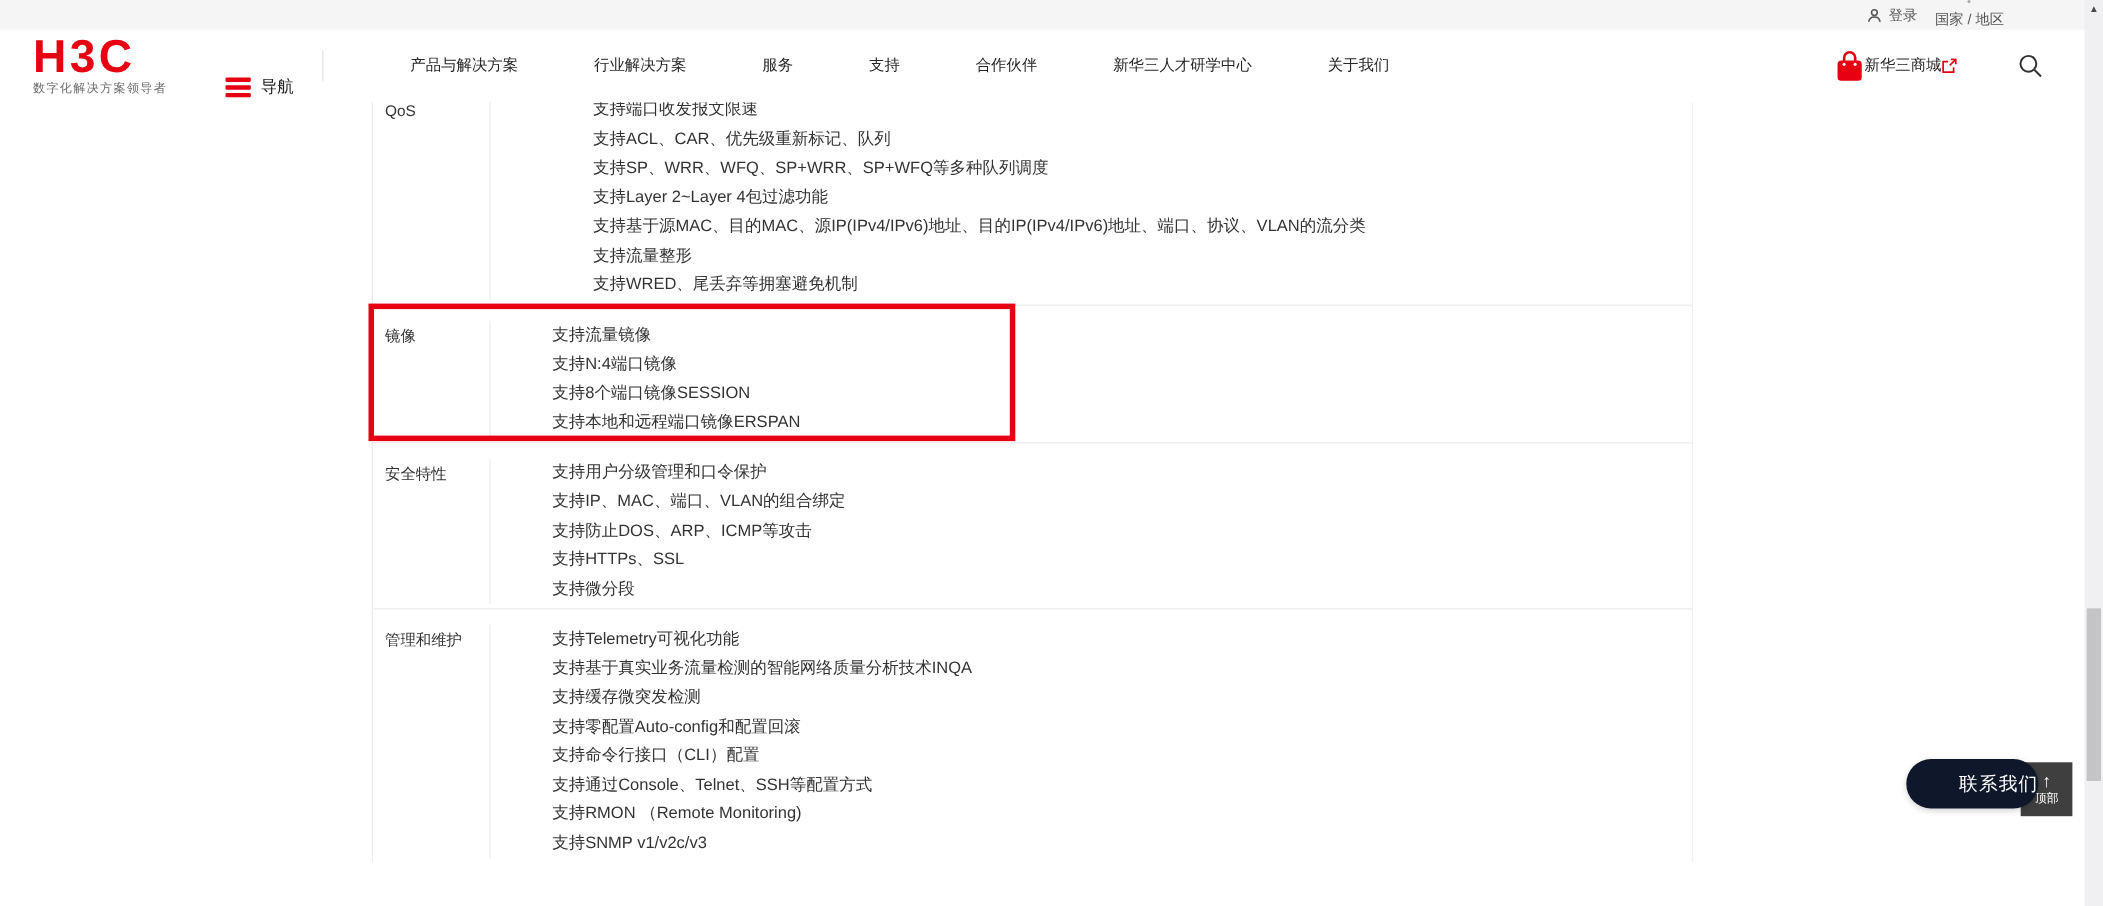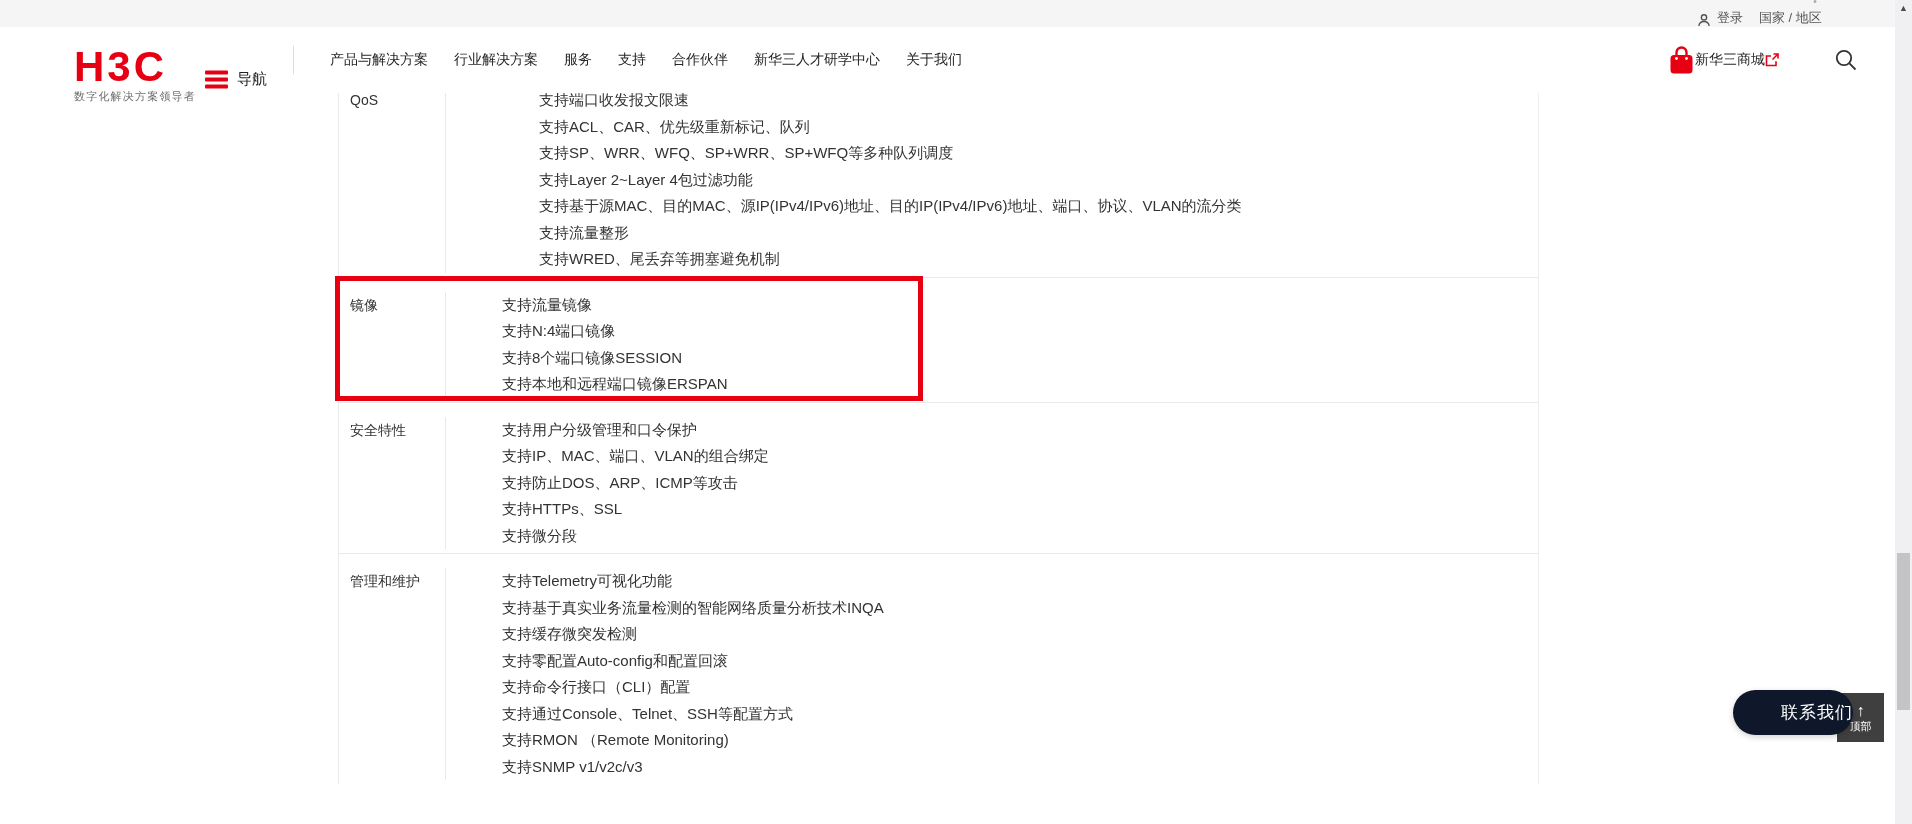--- a/index.html
+++ b/index.html
@@ -1,38 +1,38 @@
 <!DOCTYPE html>
 <html><head>
 <meta charset="utf-8">
 <style>
   * { margin:0; padding:0; box-sizing:border-box; }
   html,body { width:1912px; height:824px; overflow:hidden; background:#fff;
     font-family:"Liberation Sans","DejaVu Sans",sans-serif; }
 
   
   .topbar { position:absolute; left:0; top:0; width:1912px; height:27px; background:#f5f5f6; z-index:6; }
-  .topbar-item { position:absolute; top:0; height:27px; display:flex; align-items:flex-end; gap:6px;
+  .topbar-item { position:absolute; top:0; height:27px; display:flex; align-items:center; gap:6px;
     font-size:13px; color:#555; cursor:pointer; }
   .topbar-item svg { display:block; }
 
   
   .header { position:absolute; left:0; top:27px; width:1912px; height:66px; background:#fff; z-index:5; }
-  .logo-block { position:absolute; left:30px; top:20px; cursor:pointer;margin-left:44px; }
+  .logo-block { position:absolute; left:30px; top:4px; cursor:pointer; }
   .logo-text { font-size:42px; line-height:40px; font-weight:800; letter-spacing:3px; color:#e60012; }
   .logo-tagline { font-size:11px; color:#6d6d6d; letter-spacing:1.2px; margin-top:2px; }
   .nav-toggle { position:absolute; left:205px; top:50%; transform:translateY(-50%);
     display:flex; align-items:center; gap:9px; cursor:pointer;margin-top:19px; }
   .hamburger { display:flex; flex-direction:column; gap:3px; }
   .hamburger span { display:block; width:23px; height:4px; background:#e60012; border-radius:1px; }
   .nav-toggle-label { font-size:15px; color:#222; }
   .header-divider { position:absolute; left:293px; top:50%; transform:translateY(-50%);
     width:1px; height:28px; background:#ddd; }
   .nav-list { position:absolute; left:330px; top:0; height:66px; display:flex; align-items:center; gap:26px; }
-  .nav-item { font-size:14px; color:#262626; white-space:nowrap; cursor:pointer; }
+  .nav-item { font-size:14px; color:#262626; white-space:nowrap; cursor:pointer;margin-left:43px; }
   .store { position:absolute; left:1668px; top:0; height:66px; display:flex; align-items:center; gap:0; cursor:pointer; }
   .store-label { font-size:14px; color:#262626; }
   .search-btn { position:absolute; left:1834px; top:0; height:66px; display:flex; align-items:center; cursor:pointer; }
 
   
   .spec-table { position:absolute; left:338px; top:87px; width:1201px; z-index:1;
     border-left:1px solid #eaeaea; border-right:1px solid #efefef; background:#fff; }
   .spec-row { display:flex; padding:14px 0 4px 0; border-top:1px solid #e9e9e9; }
   .spec-row:first-child { padding-top:0; border-top:none;gap:37px; }
   .spec-label { width:107px; flex:0 0 107px; padding-left:11px; border-right:1px solid #e9e9e9;

